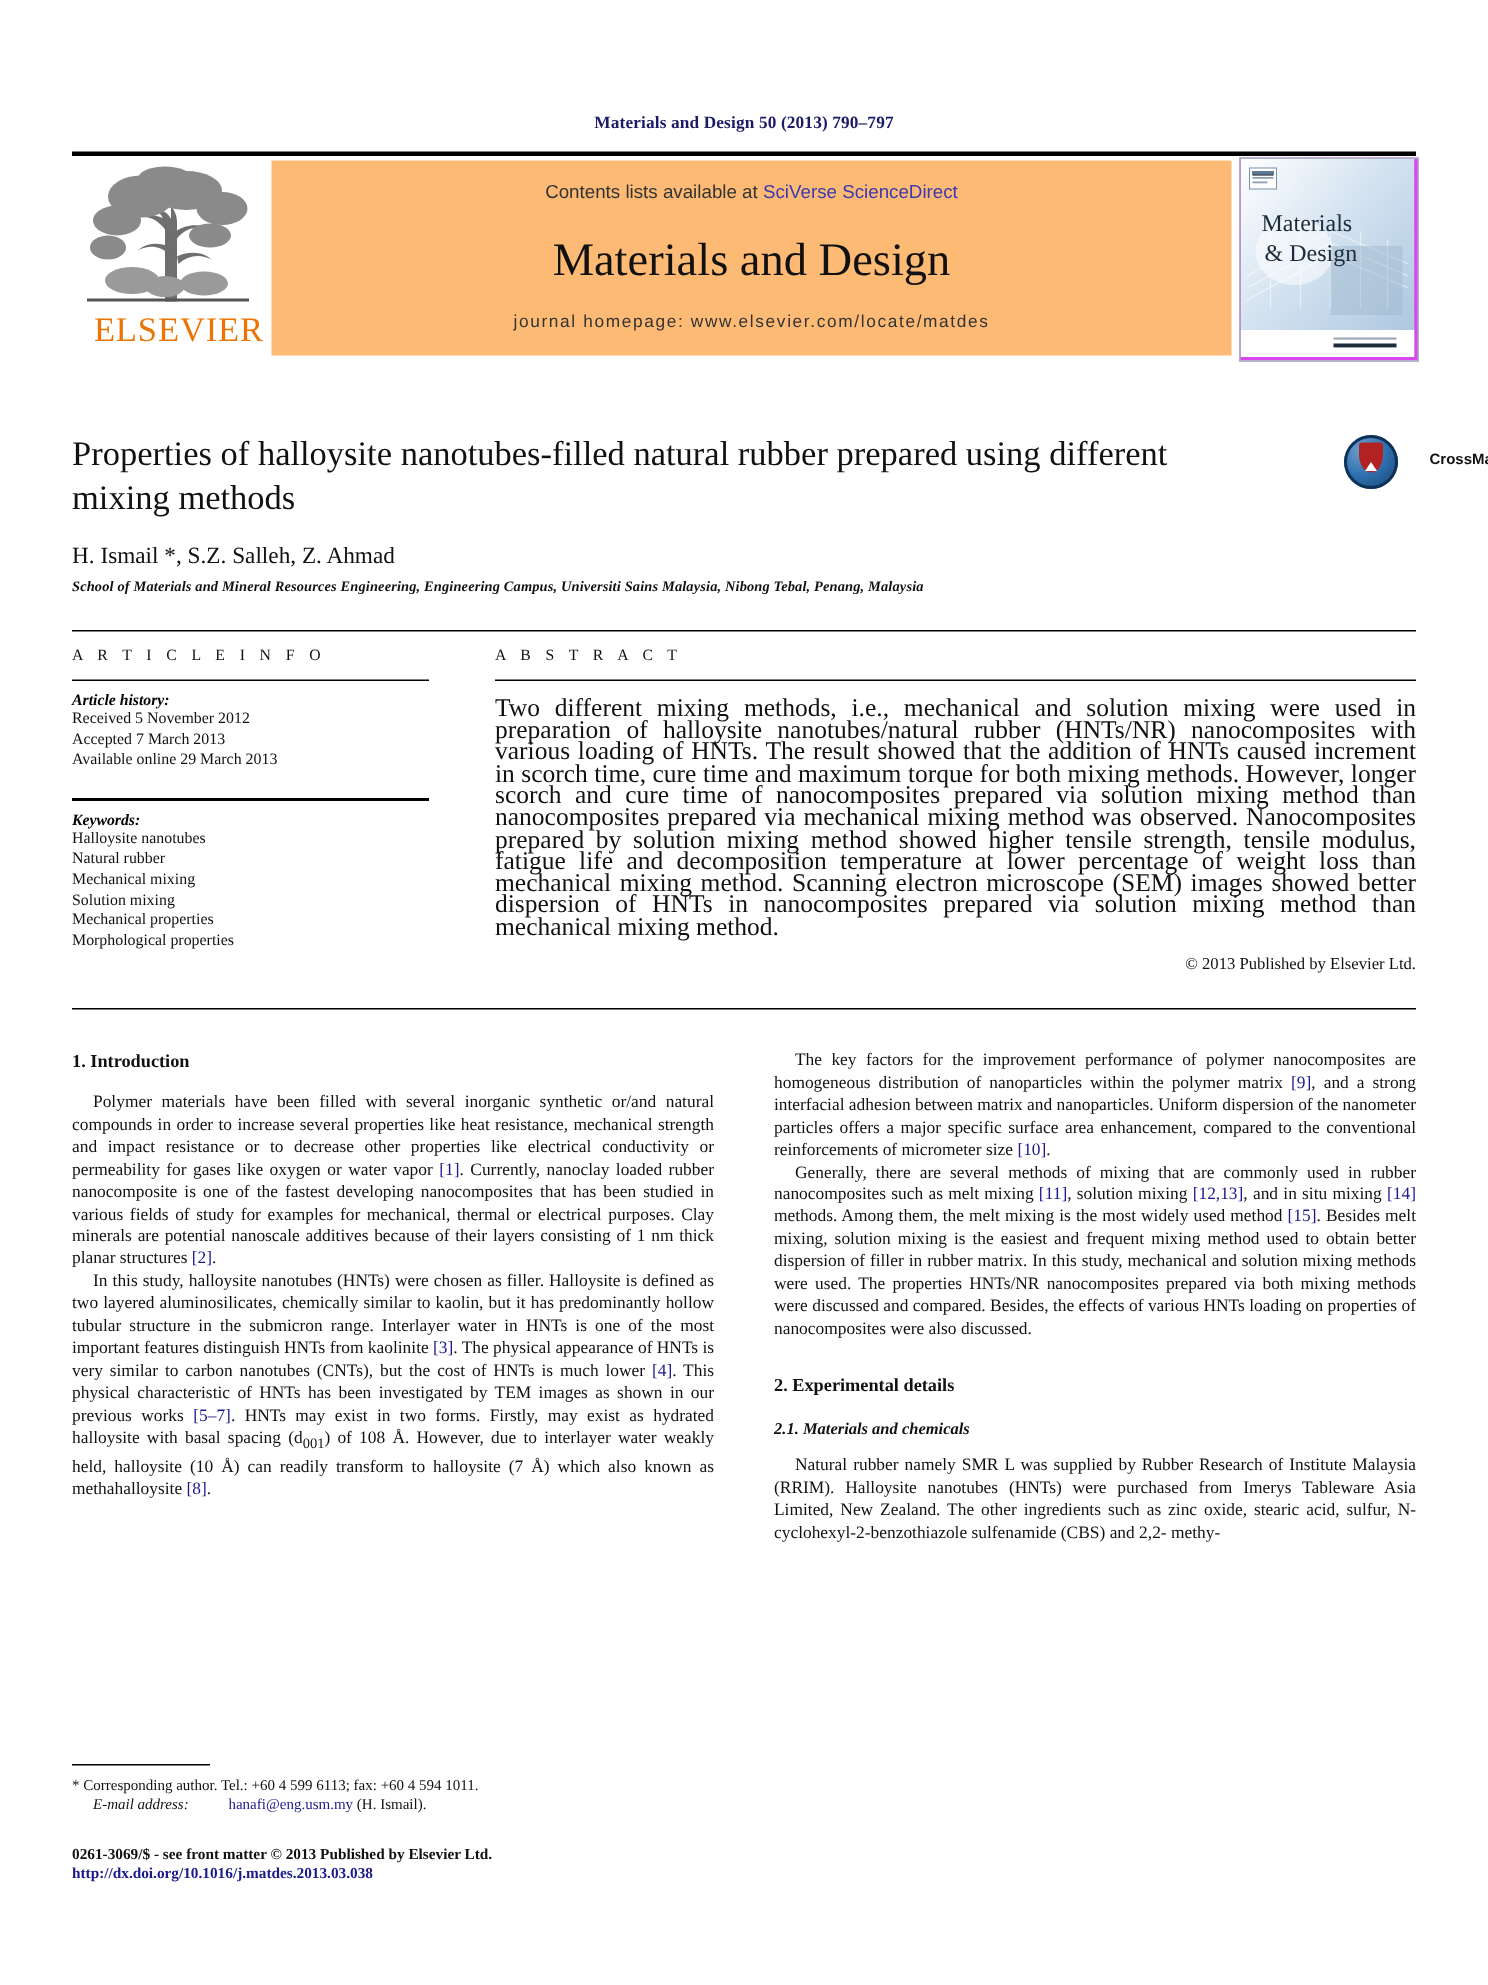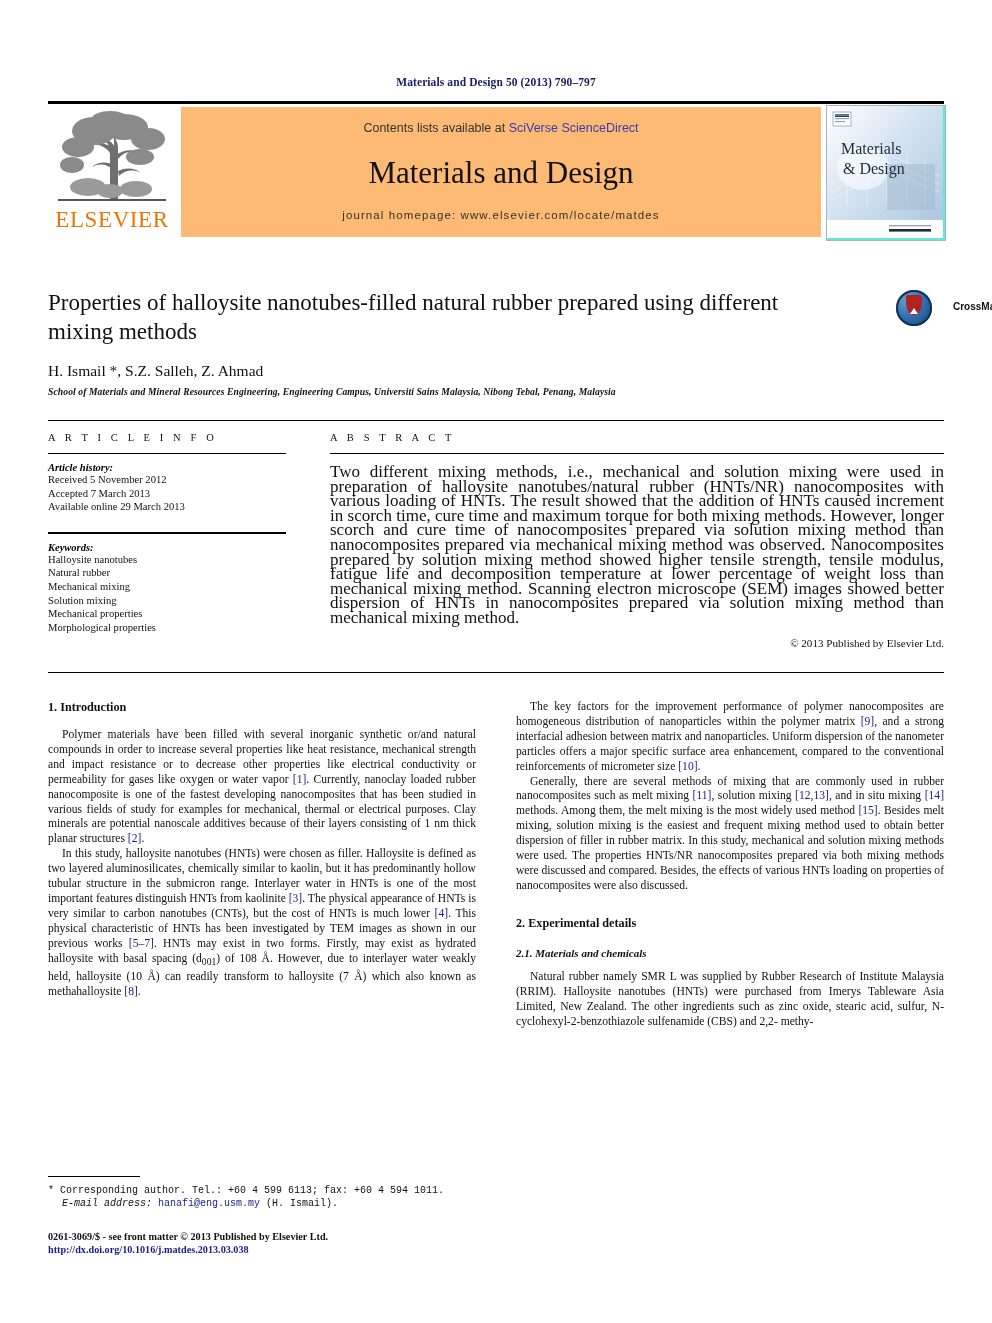--- a/index.html
+++ b/index.html
@@ -58,21 +58,21 @@
     position: absolute;
     left: 4px; top: 2px;
     width: 120px;
     height: 98px;
     overflow: hidden;
   }
   .elsevier-word {
     position: absolute;
     left: 0; top: 100px;
     width: 128px;
-    text-align: center;
+    text-align: right;
     font-family: "Liberation Serif", serif;
     font-size: 23px;
     letter-spacing: 0.6px;
     color: #ec7404;
   }
 
   .masthead-center {
     position: absolute;
     left: 133px; top: 6px;
     width: 640px;
@@ -110,21 +110,21 @@
     letter-spacing: 1.1px;
     color: #333;
   }
 
   .cover-thumb {
     position: absolute;
     left: 778px; top: 4px;
     width: 118px;
     height: 134px;
     border: 1px solid #aab4c2;
-    background: #5eead4;
+    background: #d946ef;
     overflow: hidden;
   }
 
   
   .title-block {
     position: absolute;
     left: 48px; top: 288px;
     width: 896px;
   }
   .paper-title {
@@ -304,24 +304,23 @@
     width: 92px; height: 1px;
     background: #000;
     margin-bottom: 7px;
   }
   .footnote-line {
     font-size: 10px;
     line-height: 13.2px;
     color: #111;
     padding-left: 10px;
     text-indent: -10px;
-    font-family: Liberation Mono, monospace;
   }
   .footnote-line .em { font-style: italic; }
-  .mail-link { color: #1a1a8c; }
+  .mail-link { color: #1a1a8c; margin-left: 24px; }
 
   .footer {
     position: absolute;
     left: 48px; top: 1231px;
     width: 480px;
   }
   .footer-line1 {
     font-size: 10.2px;
     font-weight: bold;
     color: #111;

